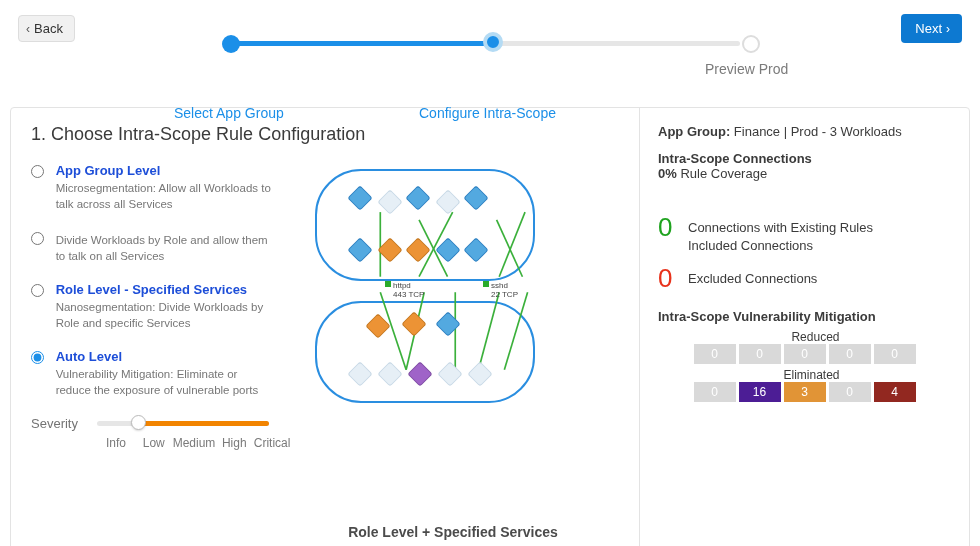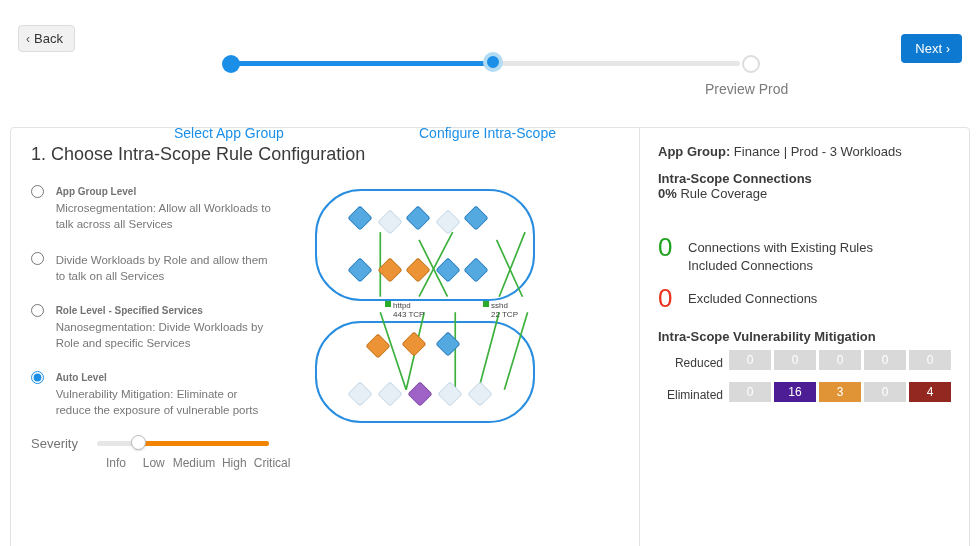--- a/index.html
+++ b/index.html
@@ -1,21 +1,21 @@
 <!DOCTYPE html>
 <html><head>
 <meta charset="utf-8">
 <style>
 * { box-sizing: border-box; margin: 0; padding: 0; }
 body { font-family: -apple-system, BlinkMacSystemFont, "Segoe UI", Arial, sans-serif; background: #fff; width: 980px; height: 546px; overflow: hidden; color: #3b3b3b; font-size: 13px; }
 
 .topbar { display: flex; align-items: center; justify-content: space-between; padding: 14px 18px 0 18px; }
 .back-btn { display: inline-flex; align-items: center; background: #f1f1f1; border: 1px solid #ddd; border-radius: 4px; padding: 5px 11px 5px 7px; font-size: 13px; color: #333; cursor: pointer; }
 .back-btn .chev { margin-right: 4px; font-size: 12px; color: #555; }
-.next-btn { display: inline-flex; align-items: center; background: #0d79d1; border: none; border-radius: 4px; padding: 7px 12px 7px 14px; font-size: 13px; color: #fff; cursor: pointer; font-weight: 500; margin-top: 20px; }
+.next-btn { display: inline-flex; align-items: center; background: #0d79d1; border: none; border-radius: 4px; padding: 7px 12px 7px 14px; font-size: 13px; color: #fff; cursor: pointer; font-weight: 500; }
 .next-btn .chev { margin-left: 4px; font-size: 12px; }
 
 .stepper { position: relative; margin: -8px 120px 0 120px; height: 44px; }
 .step-track { position: absolute; left: 110px; right: 120px; top: 6px; height: 5px; background: #e6e6e6; border-radius: 3px; }
 .step-track-fill { position: absolute; left: 110px; width: 262px; top: 6px; height: 5px; background: #1b8fe8; border-radius: 3px; }
 .step-node { position: absolute; top: 0; width: 18px; height: 18px; border-radius: 50%; }
 .step-node.done { background: #1b8fe8; }
 .step-node.current { background: #1b8fe8; width: 20px; height: 20px; border: 4px solid #b4dbf4; top:-3px; margin-left:-2px; }
 .step-node.future { background: #fff; border: 2px solid #ddd; }
 .step-label { position: absolute; top: 26px; font-size: 14px; color: #7b7b7b; }
@@ -24,21 +24,21 @@
 .panel { display: flex; border: 1px solid #e3e3e3; border-radius: 4px; margin: 28px 10px 10px 10px; height: 444px; }
 .left { flex: 1; padding: 16px 8px 10px 20px; display: flex; flex-direction: column; }
 .right { width: 330px; border-left: 1px solid #e3e3e3; padding: 16px 18px; }
 
 .heading { font-size: 18px; font-weight: 500; color: #3b3b3b; margin-bottom: 18px; }
 
 .left-body { display: flex; flex: 1; }
 .options { width: 260px; }
 .opt { display: block; margin-bottom: 18px; cursor: pointer; }
 .opt input { vertical-align: top; margin-top: 2px; accent-color: #1b8fe8; }
-.opt .title { font-weight: 600; font-size: 10px; color: #737373; }
+.opt .title { font-weight: 600; font-size: 13px; color: #1d4ed8; }
 .opt .desc { font-size: 11.5px; color: #777; margin-top: 3px; line-height: 1.35; padding-right: 6px; }
 .opt .inner { display: inline-block; vertical-align: top; margin-left: 8px; width: 226px; }
 
 .severity { margin-top: 8px; }
 .severity-row { display: flex; align-items: center; }
 .severity-label { font-size: 13px; color: #737373; width: 66px; }
 .sev-track { position: relative; flex: 1; height: 5px; background: #e6e6e6; border-radius: 3px; margin-right: 22px; }
 .sev-fill { position: absolute; height: 5px; background: #f28400; border-radius: 3px; right: 0; left: 24%; }
 .sev-knob { position: absolute; width: 15px; height: 15px; background: #fff; border: 1px solid #bbb; border-radius: 50%; top: -6px; left: calc(24% - 7px); box-shadow: 0 1px 2px rgba(0,0,0,.15); cursor: grab; }
 .sev-ticks { display: flex; font-size: 12px; color: #7a7a7a; margin-left: 66px; margin-top: 5px; }
@@ -59,21 +59,21 @@
 .r-title { font-size: 13px; color: #3b3b3b; margin-bottom: 12px; }
 .r-title b { font-weight: 700; }
 .r-sec { font-size: 13px; font-weight: 700; margin-top: 2px; }
 .r-sub { font-size: 13px; color: #3b3b3b; margin-bottom: 36px; }
 .stat { display: flex; align-items: flex-start; margin-bottom: 14px; font-size: 13px; }
 .stat .num { font-size: 26px; font-weight: 400; width: 30px; line-height: 1; margin-top:-3px; }
 .stat .num.green { color: #1fa31f; }
 .stat .num.red { color: #e8321b; }
 .stat .txt { color: #3b3b3b; line-height: 1.35; margin-top: 2px; }
 .vm-title { font-weight: 700; font-size: 13px; margin-top: 18px; margin-bottom: 6px; }
-.vm-row { display: flex; align-items: flex-end; margin-bottom: 12px; }
+.vm-row { display: flex; align-items: center; margin-bottom: 4px; flex-direction: column; }
 .vm-row .rl { width: 76px; text-align: right; font-size: 12px; color: #3b3b3b; margin-right: 6px; }
 .vm-cells { display: flex; gap: 3px; }
 .vm-cell { width: 42px; height: 20px; display: flex; align-items: center; justify-content: center; font-size: 12px; color: #fff; }
 .vm-cell.gray { background: #d9d9d9; color: #fff; }
 .vm-cell.green { background: #4c1d95; }
 .vm-cell.orange { background: #e19436; }
 .vm-cell.red { background: #922820; }
 </style>
 </head>
 <body>

